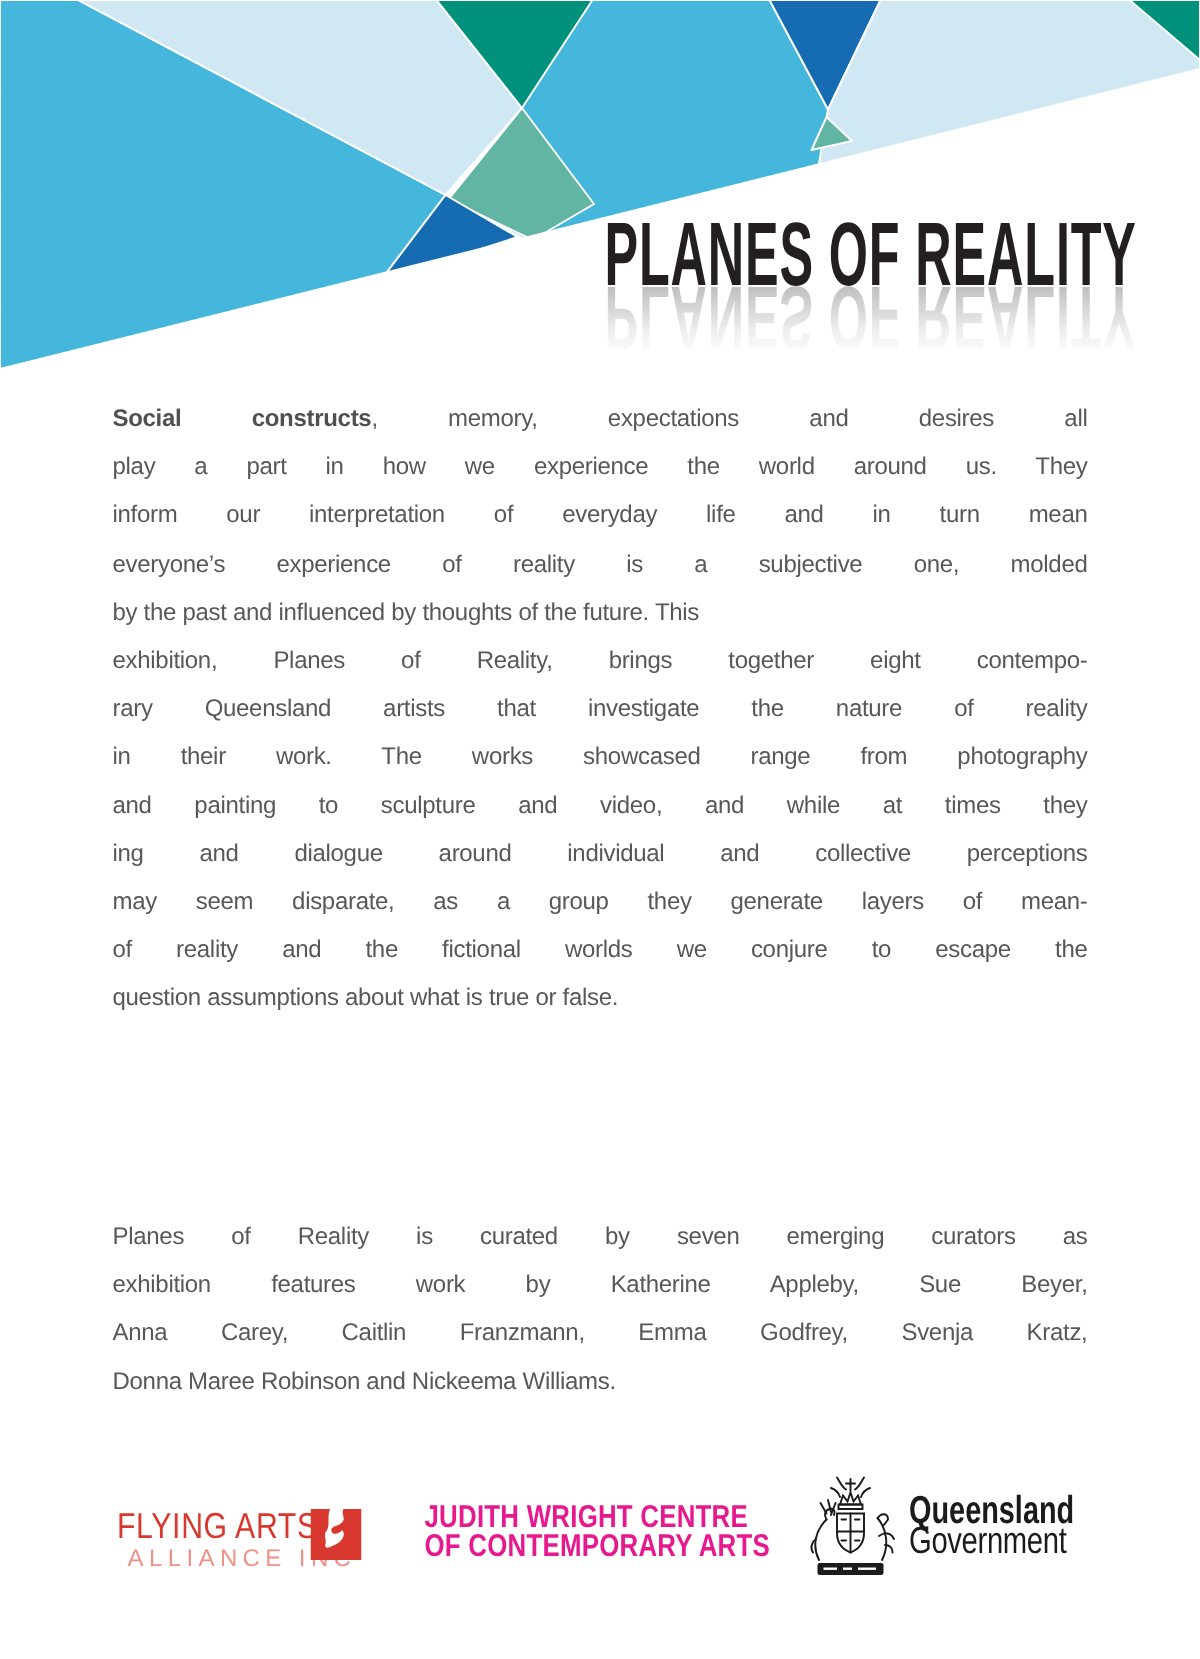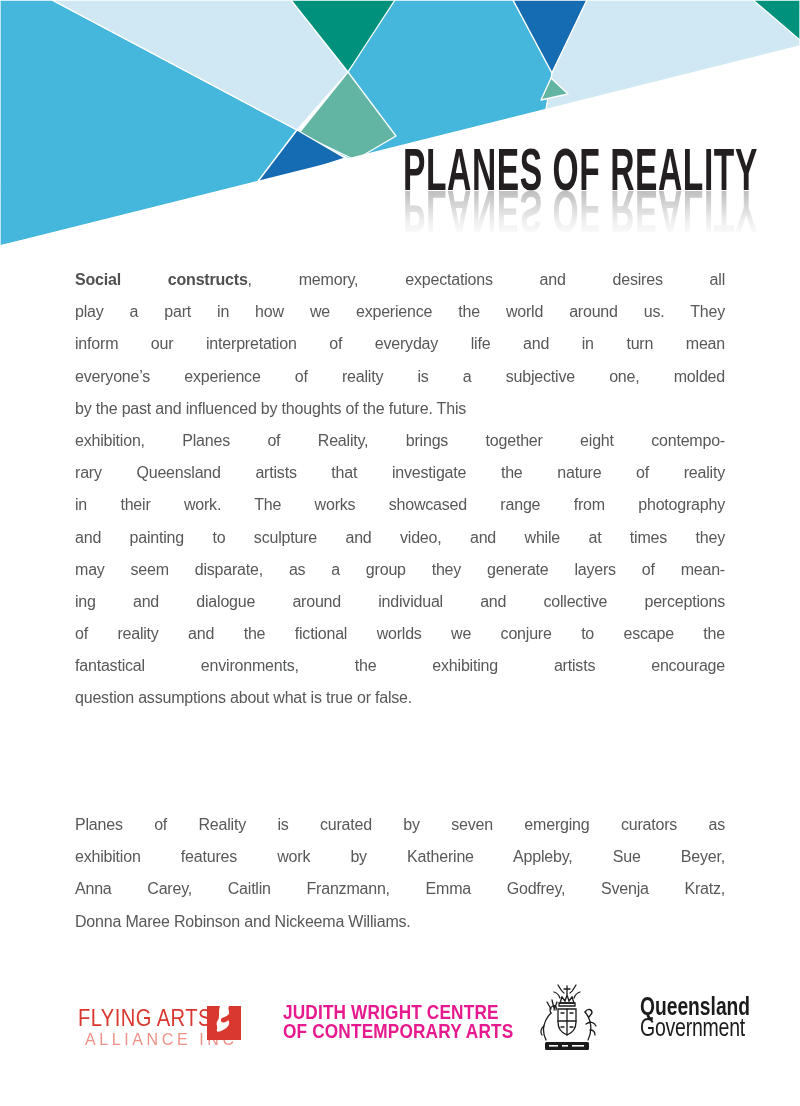--- a/index.html
+++ b/index.html
@@ -33,21 +33,21 @@
   .fa-sub{font-size:16px;line-height:11px;color:#ee9186;letter-spacing:3.6px;margin-top:4px;
         padding-left:7px;white-space:nowrap;}
   .fa-mark{position:absolute;left:129px;top:0;}
 
   .jwc-logo{position:absolute;left:283px;top:1003px;color:#e6198e;font-weight:700;font-size:21px;
         line-height:18.5px;letter-spacing:0.2px;white-space:nowrap;transform:scaleX(0.82);
         transform-origin:0 0;}
 
   .qld-logo{position:absolute;left:534px;top:982px;width:210px;height:72px;}
   .qld-crest{position:absolute;left:0;top:0;}
-  .qld-text{position:absolute;left:72px;top:14px;color:#1b1b1b;margin-left:34px;}
+  .qld-text{position:absolute;left:72px;top:14px;color:#1b1b1b;}
   .qld-line1{font-weight:700;font-size:26px;line-height:21px;white-space:nowrap;
         transform:scaleX(0.74);transform-origin:0 0;}
   .qld-line2{font-weight:400;font-size:25px;line-height:21px;letter-spacing:-0.3px;white-space:nowrap;
         transform:scaleX(0.78);transform-origin:0 0;}
 </style>
 </head>
 <body>
 
 <div class="page">
 
@@ -75,24 +75,23 @@
   <div class="para p1">
       <div class="tline just"><b>Social constructs</b>, memory, expectations and desires all</div>
       <div class="tline just">play a part in how we experience the world around us. They</div>
       <div class="tline just">inform our interpretation of everyday life and in turn mean</div>
       <div class="tline just">everyone’s experience of reality is a subjective one, molded</div>
       <div class="tline nojust">by the past and influenced by thoughts of the future. This</div>
       <div class="tline just">exhibition, Planes of Reality, brings together eight contempo-</div>
       <div class="tline just">rary Queensland artists that investigate the nature of reality</div>
       <div class="tline just">in their work. The works showcased range from photography</div>
       <div class="tline just">and painting to sculpture and video, and while at times they</div>
+      <div class="tline just">ing and dialogue around individual and collective perceptions</div>
       <div class="tline just">may seem disparate, as a group they generate layers of mean-</div>
-      <div class="tline just">ing and dialogue around individual and collective perceptions</div>
       <div class="tline just">of reality and the fictional worlds we conjure to escape the</div>
-      <div class="tline just">fantastical environments, the exhibiting artists encourage</div>
       <div class="tline nojust">question assumptions about what is true or false.</div>
     </div>
   <div class="para p2">
       <div class="tline just">Planes of Reality is curated by seven emerging curators as</div>
       <div class="tline just">exhibition features work by Katherine Appleby, Sue Beyer,</div>
       <div class="tline just">Anna Carey, Caitlin Franzmann, Emma Godfrey, Svenja Kratz,</div>
       <div class="tline nojust">Donna Maree Robinson and Nickeema Williams.</div>
     </div>
 
   <div>

